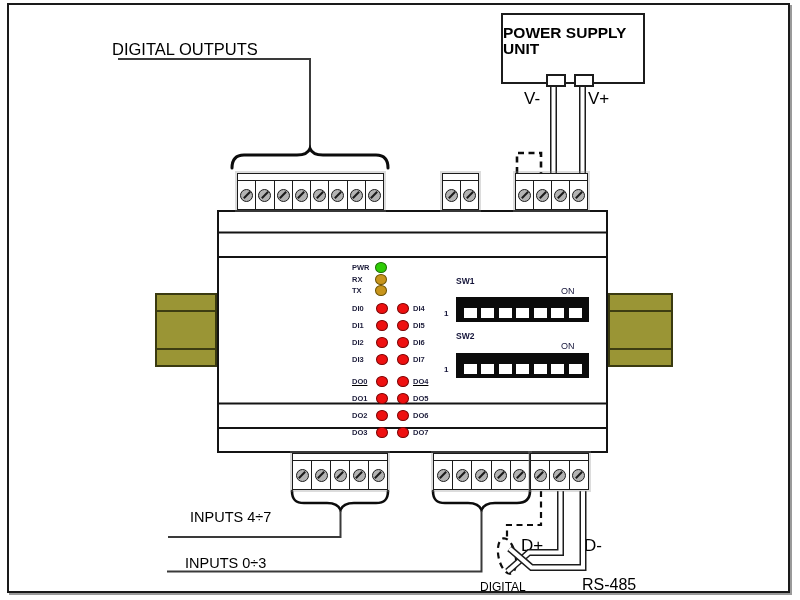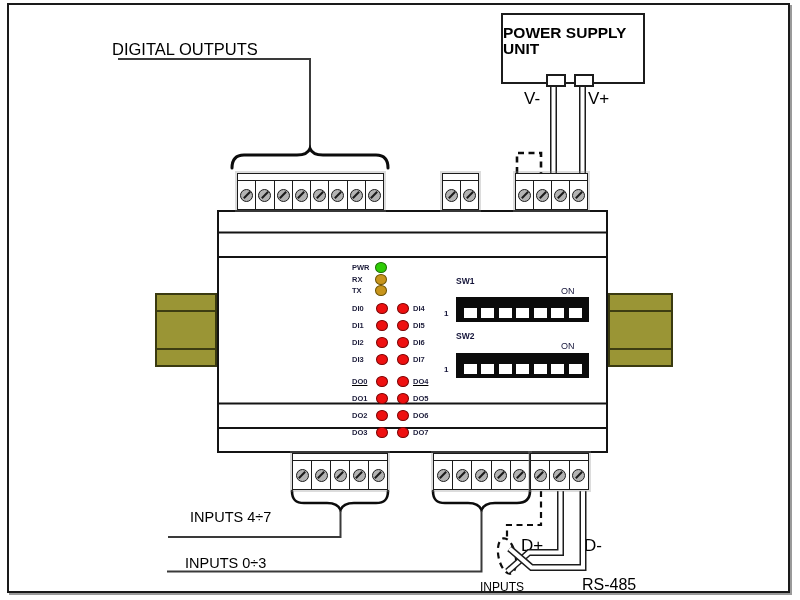--- a/index.html
+++ b/index.html
@@ -400,16 +400,16 @@
     </div>
   <span class="dip-one" id="sw2-one">1</span>
 
   <div class="abs biglabel" id="lbl-digital-outputs">DIGITAL OUTPUTS</div>
   <div class="abs biglabel" id="lbl-vminus">V-</div>
   <div class="abs biglabel" id="lbl-vplus">V+</div>
   <div class="abs biglabel" id="lbl-inputs47">INPUTS 4÷7</div>
   <div class="abs biglabel" id="lbl-inputs03">INPUTS 0÷3</div>
   <div class="abs biglabel" id="lbl-dplus">D+</div>
   <div class="abs biglabel" id="lbl-dminus">D-</div>
-  <div class="abs biglabel" id="lbl-shield">INPUTS</div>
+  <div class="abs biglabel" id="lbl-shield">DIGITAL</div>
   <div class="abs biglabel" id="lbl-rs485">RS-485</div>
 
 </div>
 
 </body></html>

